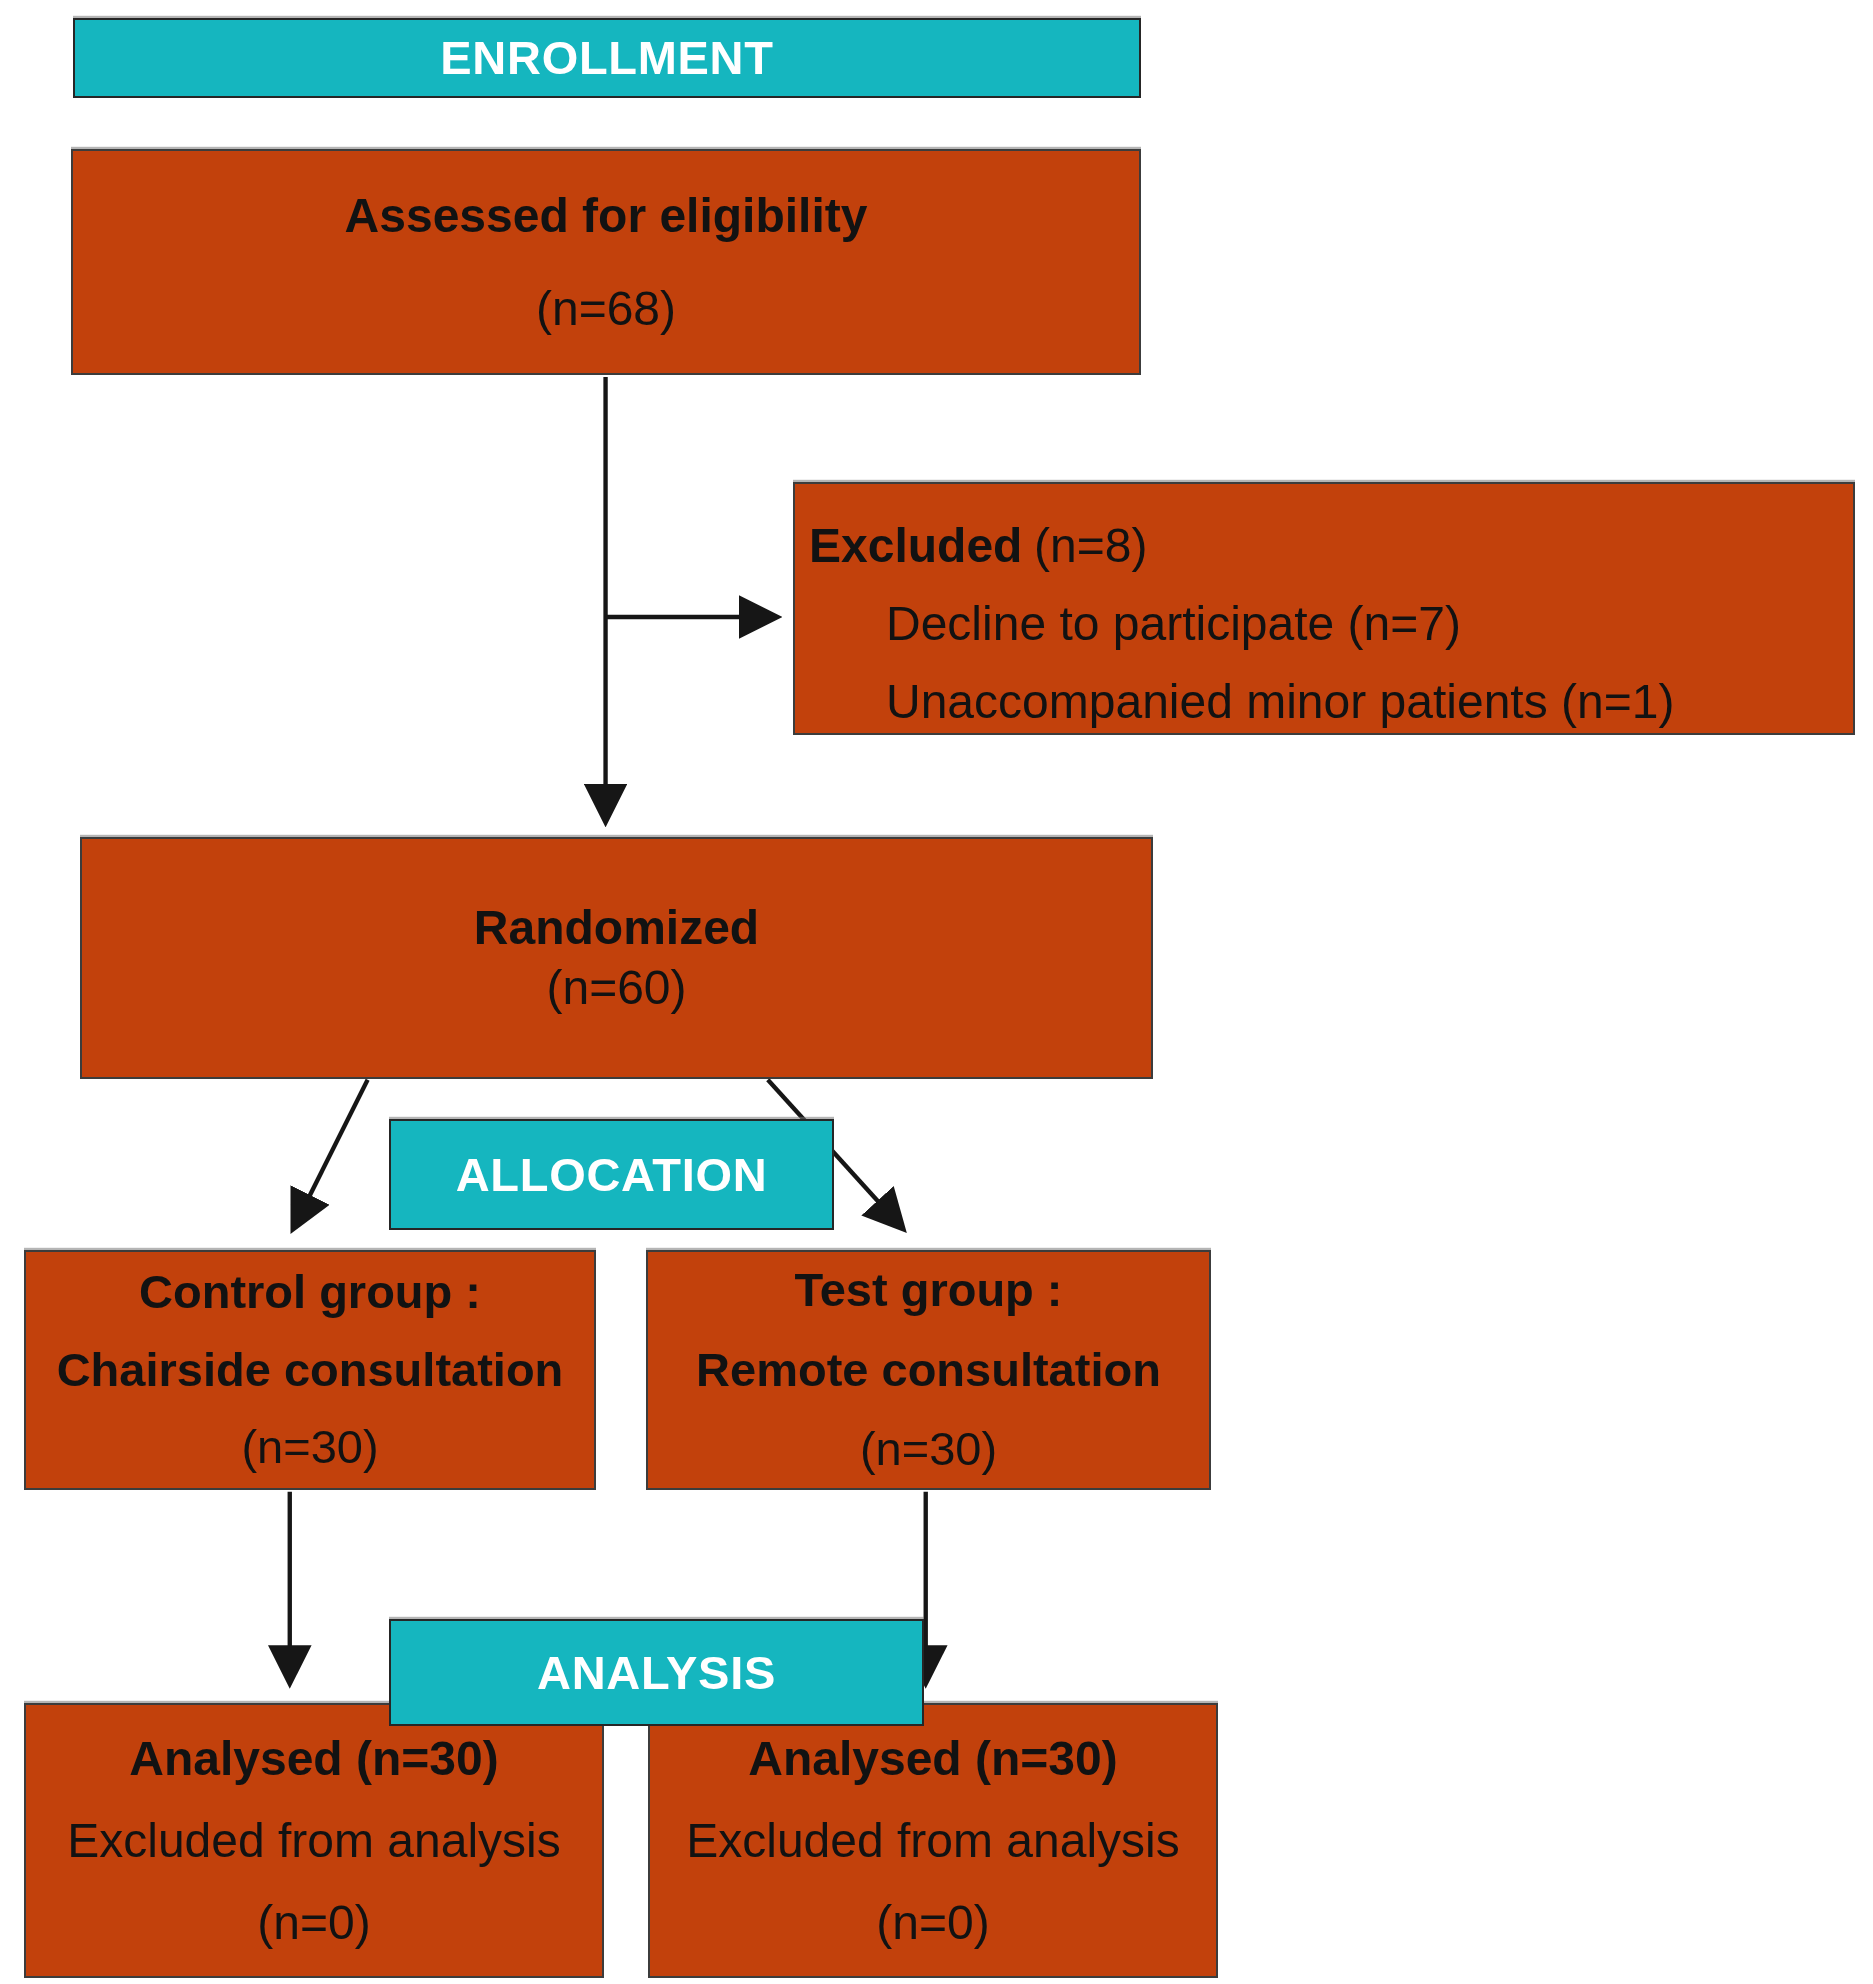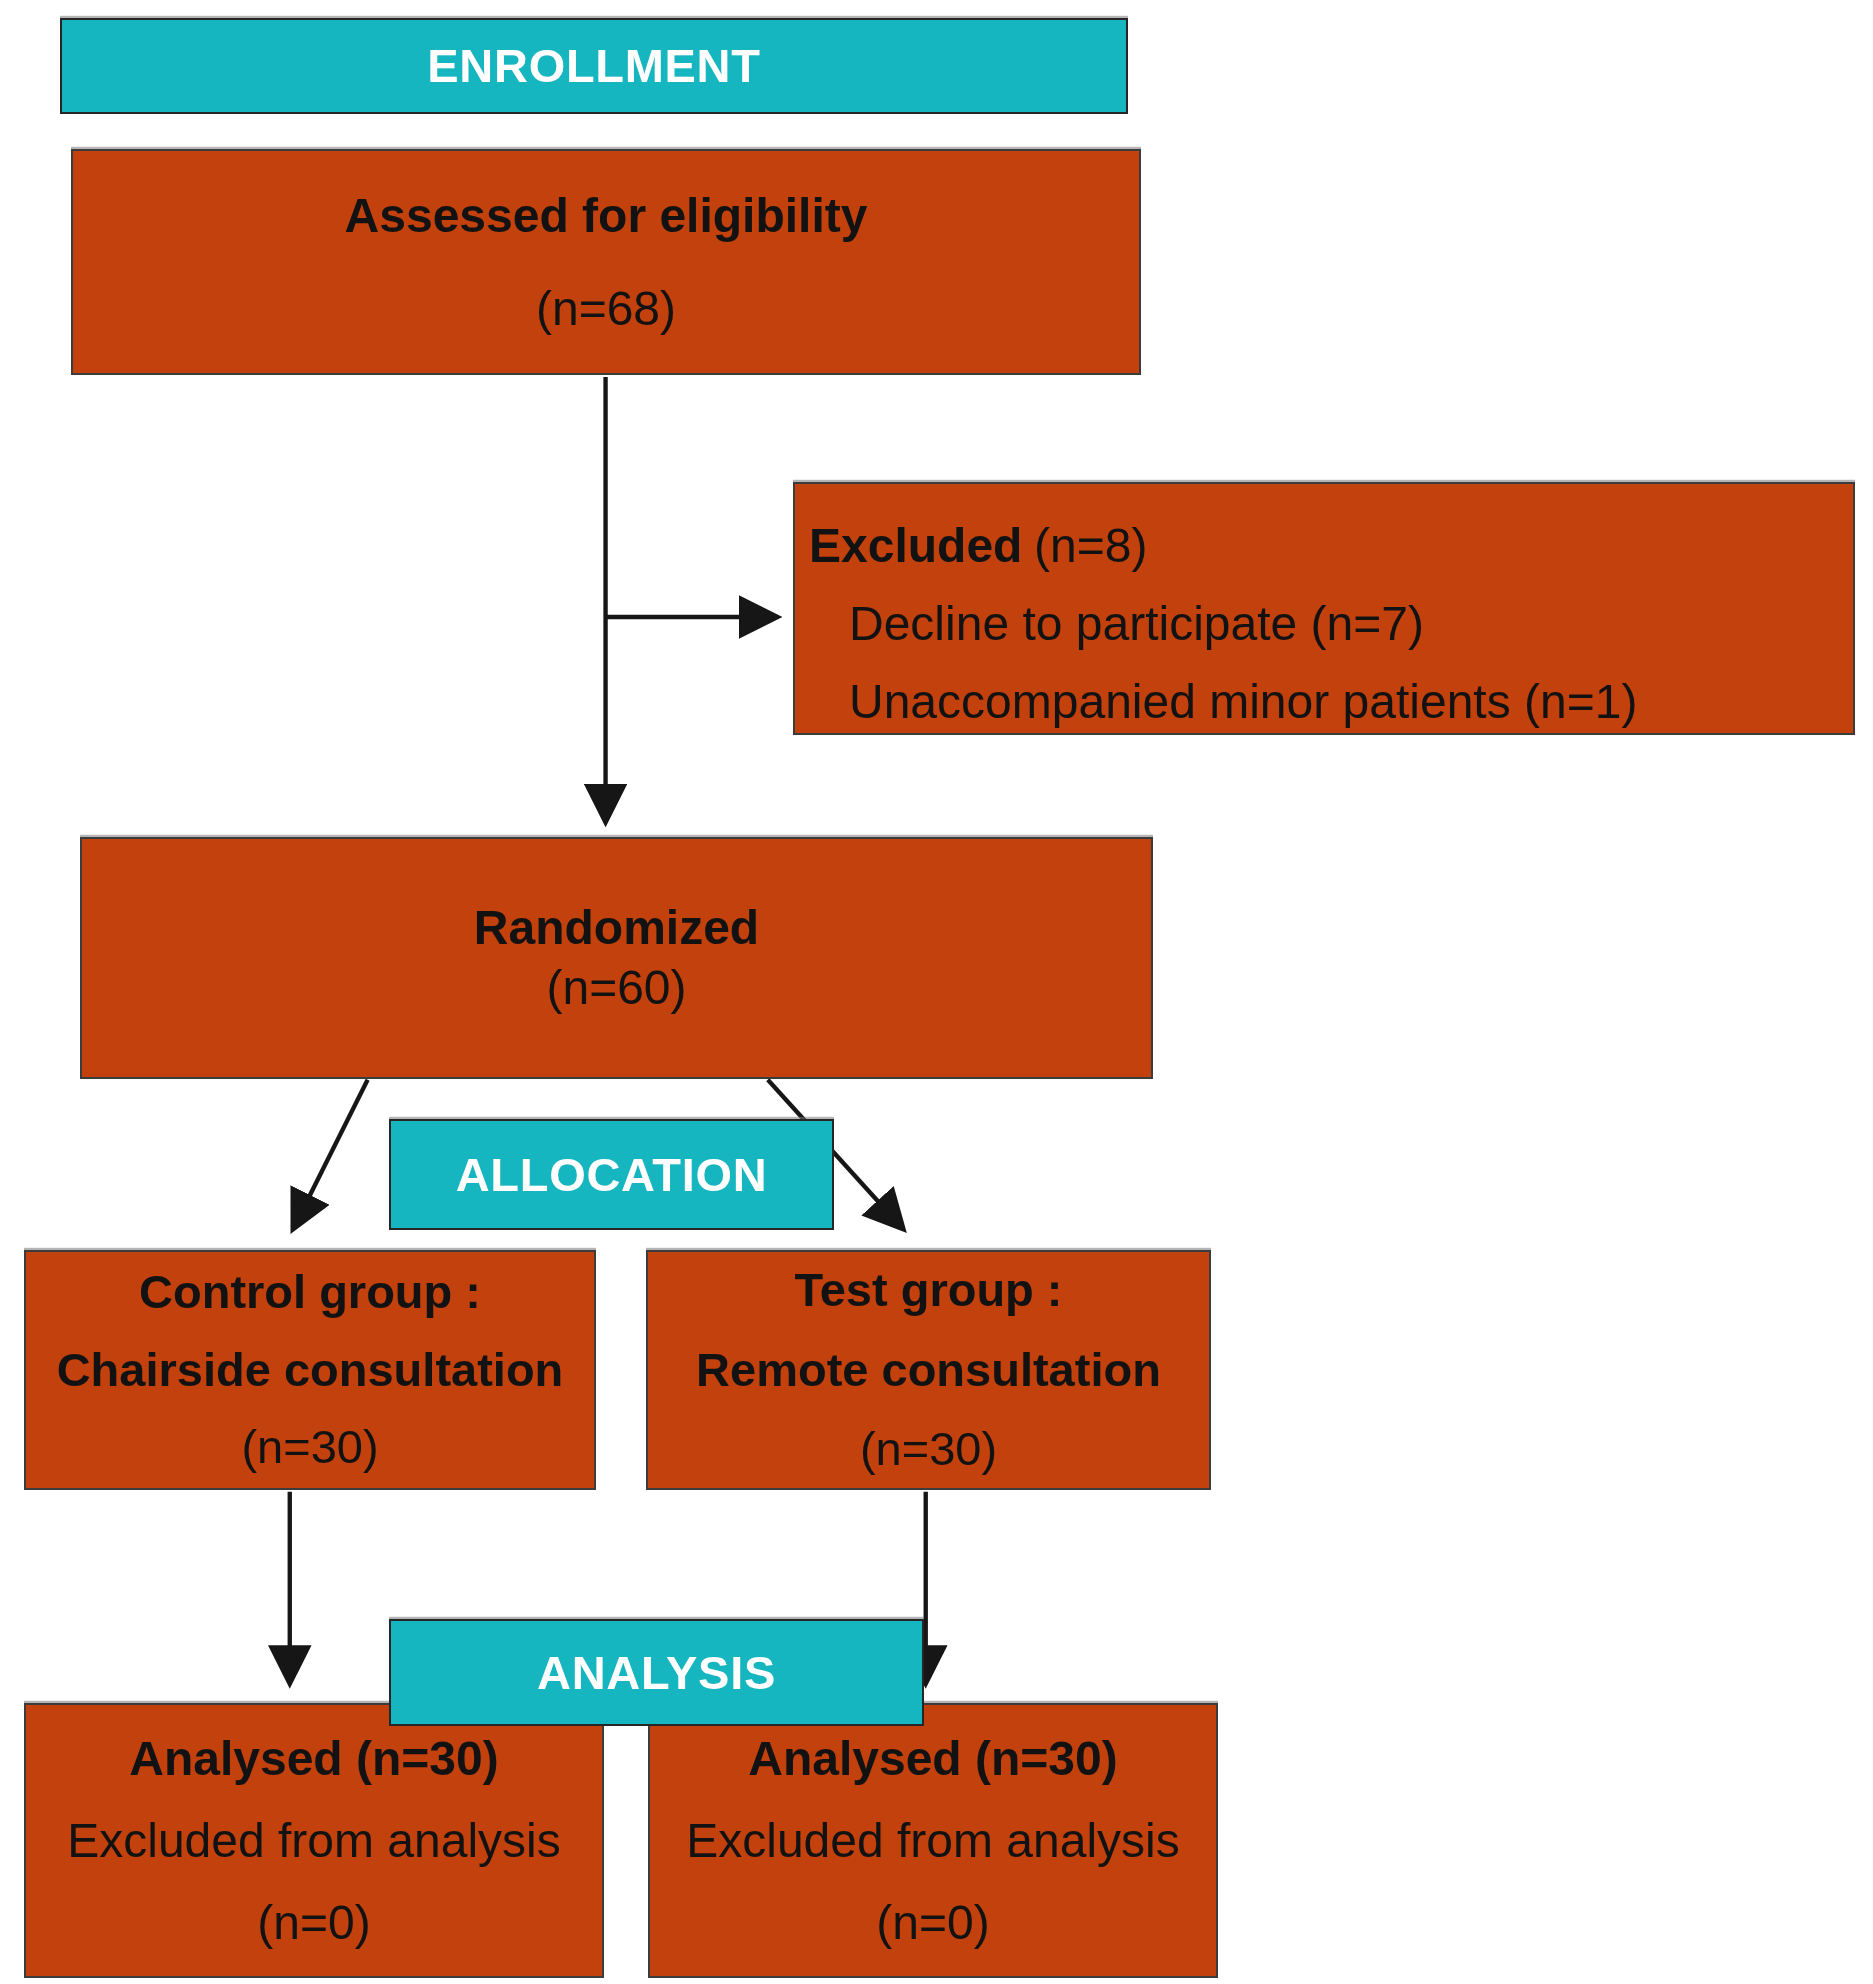--- a/index.html
+++ b/index.html
@@ -48,35 +48,35 @@
     color: var(--banner_text);
     font-weight: 700;
     font-size: 47px;
     letter-spacing: 0.7px;
     z-index: 3;
   }
   .t-bold { font-weight: 700; font-size: 48px; white-space: nowrap; }
   .t-reg  { font-weight: 400; font-size: 48px; white-space: nowrap; }
 
   
-  .box-enrollment-stage { left: 60px; top: 17.5px;  width: 1068px; height: 96px; }
+  .box-enrollment-stage { left: 73px; top: 17.5px;  width: 1068px; height: 80px; }
   .box-assessed   { left: 71px;   top: 149px;  width: 1070px; height: 226px; gap: 33px; }
   .box-excluded   { left: 793px; top: 482px;  width: 1062px; height: 253px;
                     align-items: flex-start; justify-content: flex-start;
                     text-align: left; padding: 23px 14px; line-height: 1.62; }
   .box-randomized { left: 80px;  top: 837px; width: 1073px; height: 242px; }
   .box-allocation-stage { left: 389px; top: 1119px; width: 445px; height: 111px; }
   .box-control    { left: 24px;   top: 1250px; width: 572px; height: 240px; gap: 19px; }
   .box-test       { left: 646px;  top: 1250px; width: 565px; height: 240px; gap: 21px; }
   .box-analysis-stage { left: 389px; top: 1575px; width: 535px; height: 107px; margin-top: 44px; }
   .box-analysed-left  { left: 24px;  top: 1703px; width: 580px; height: 275px; gap: 22px; }
   .box-analysed-right { left: 648px; top: 1703px; width: 570px; height: 275px; gap: 22px; }
 
   .excluded-title-line { white-space: nowrap; }
-  .excluded-reason { margin-left: 40px; white-space: nowrap; }
+  .excluded-reason { margin-left: 77px; white-space: nowrap; }
   .n-suffix { margin-left: 11.6px; }
 
   svg.arrows {
     position: absolute;
     left: 0; top: 0;
     width: 1874px;
     height: 1985px;
     z-index: 1;
     pointer-events: none;
   }

